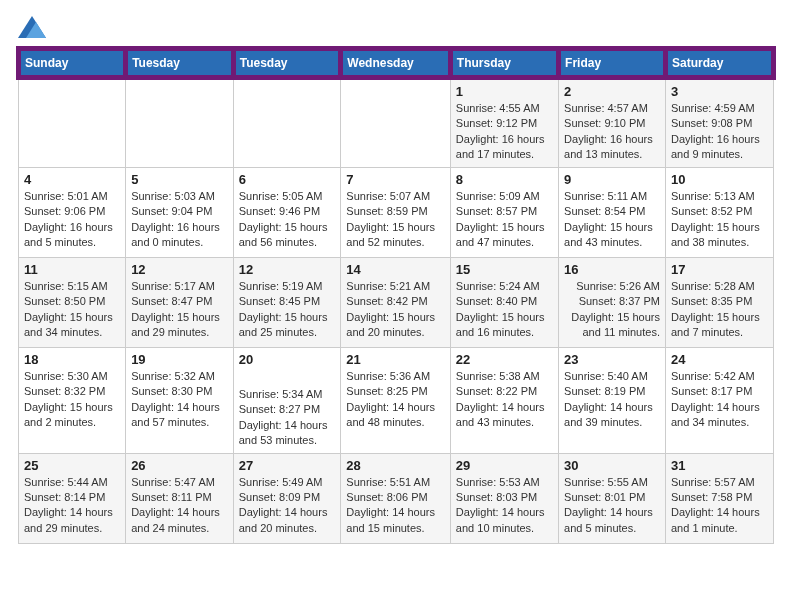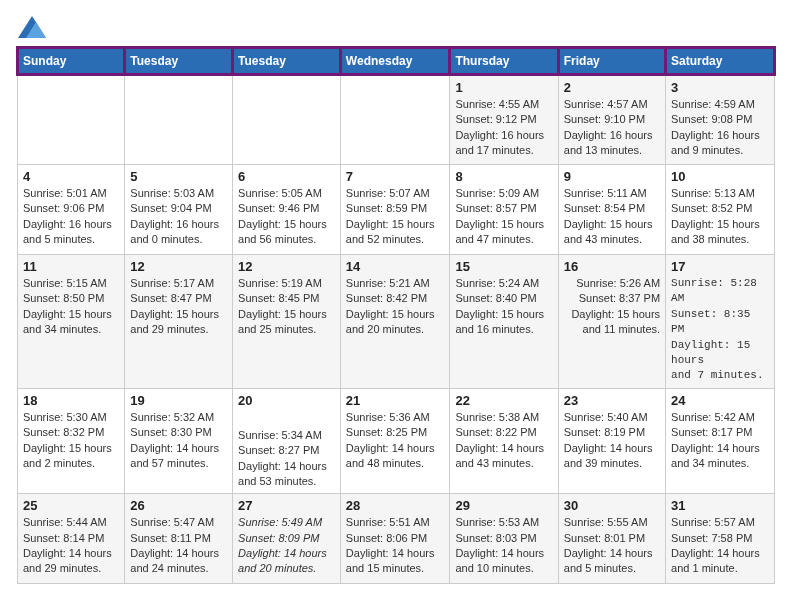--- a/index.html
+++ b/index.html
@@ -58,21 +58,21 @@
       border-collapse: collapse;
       font-size: 10.5px;
     }
     .calendar thead th {
       background-color: #2a6db5;
       color: #fff;
       padding: 5px 4px;
       text-align: left;
       font-size: 12px;
       font-weight: bold;
-      border: 3px solid #701a75;
+      border: 5px solid #701a75;
     }
     .calendar tbody td {
       border: 1px solid #ccc;
       vertical-align: top;
       padding: 4px 5px;
       width: 113px;
       min-height: 80px;
       height: 90px;
       background: #fff;
     }
@@ -247,21 +247,21 @@
         </td>
         <td>
           <span class="day-number">16</span>
           <div class="day-info" style="white-space: pre-line; text-align: right;">Sunrise: 5:26 AM
 Sunset: 8:37 PM
 Daylight: 15 hours
 and 11 minutes.</div>
         </td>
         <td>
           <span class="day-number">17</span>
-          <div class="day-info" style="white-space: pre-line; font-family: Liberation Mono, monospace;">Sunrise: 5:28 AM
+          <div class="day-info" style="white-space: pre-line;">Sunrise: 5:28 AM
 Sunset: 8:35 PM
 Daylight: 15 hours
 and 7 minutes.</div>
         </td>
       </tr>
       <tr>
         <td>
           <span class="day-number">18</span>
           <div class="day-info" style="white-space: pre-line;">Sunrise: 5:30 AM
 Sunset: 8:32 PM
@@ -321,21 +321,21 @@
         </td>
         <td>
           <span class="day-number">26</span>
           <div class="day-info" style="white-space: pre-line;">Sunrise: 5:47 AM
 Sunset: 8:11 PM
 Daylight: 14 hours
 and 24 minutes.</div>
         </td>
         <td>
           <span class="day-number">27</span>
-          <div class="day-info" style="white-space: pre-line; font-style: italic;">Sunrise: 5:49 AM
+          <div class="day-info" style="white-space: pre-line;">Sunrise: 5:49 AM
 Sunset: 8:09 PM
 Daylight: 14 hours
 and 20 minutes.</div>
         </td>
         <td>
           <span class="day-number">28</span>
           <div class="day-info" style="white-space: pre-line;">Sunrise: 5:51 AM
 Sunset: 8:06 PM
 Daylight: 14 hours
 and 15 minutes.</div>

